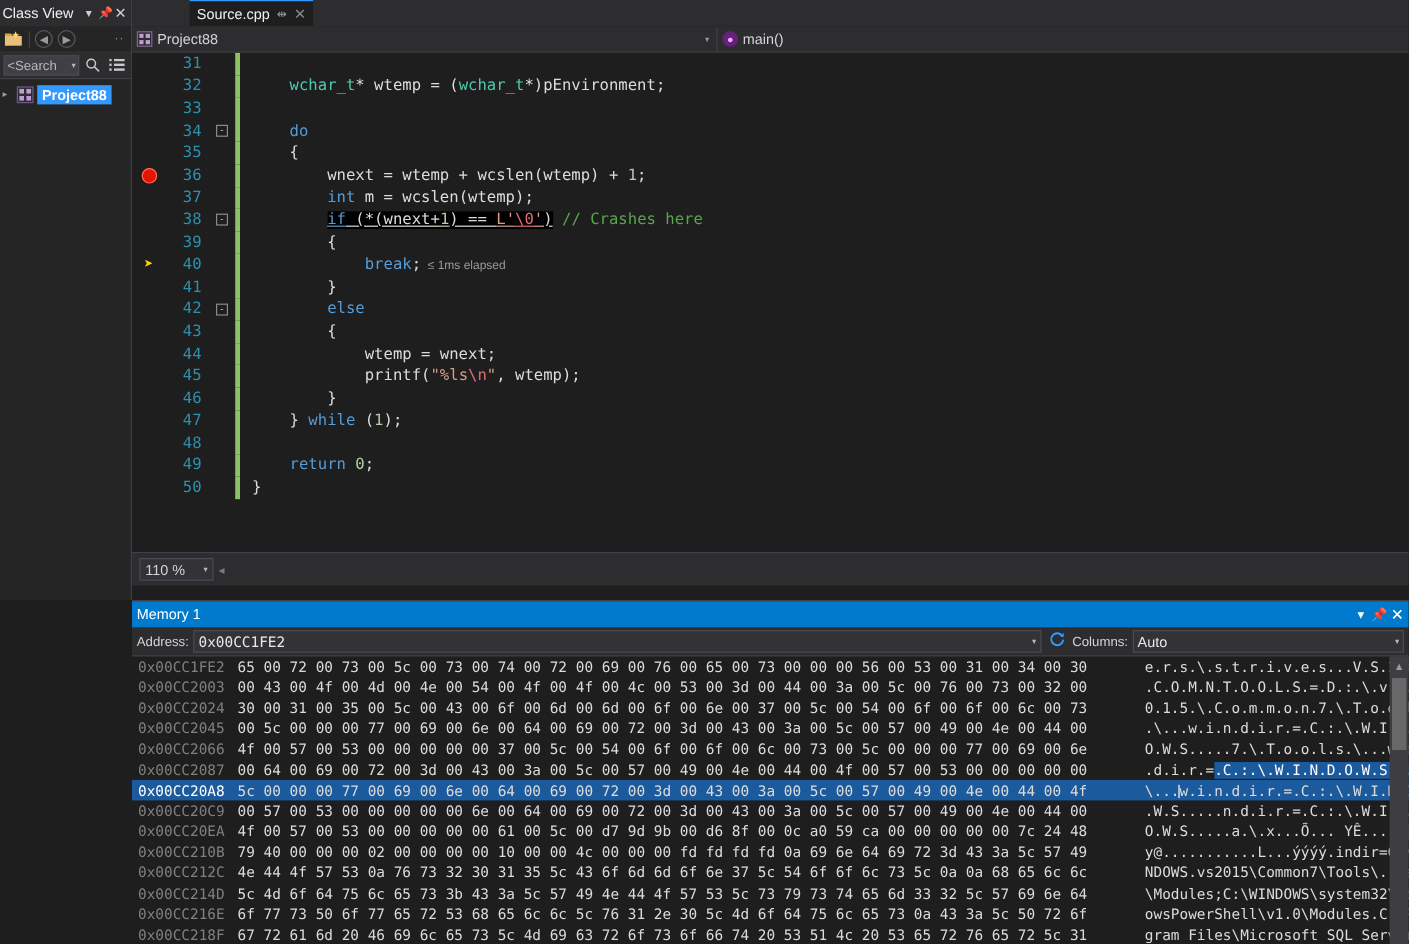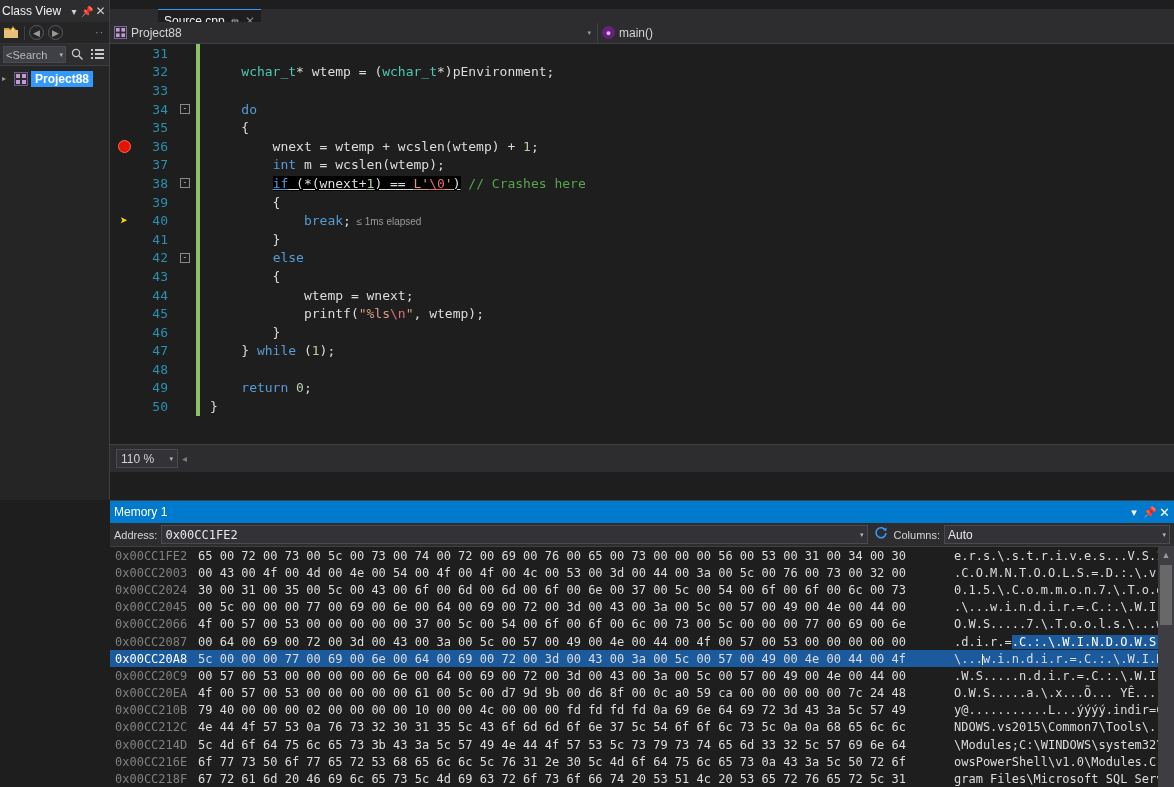--- a/index.html
+++ b/index.html
@@ -63,21 +63,21 @@
     display: flex; align-items: center; justify-content: center;
     font-size: 8px; color: #c39bd3;
   }
   .cv-proj-label {
     background: #3399ff; color: #ffffff; font-weight: bold; font-size: 12px;
     padding: 1px 4px;
   }
 
   
   #tab-strip {
-    position: absolute; left: 110px; top: 9px; width: 1064px; height: 22px;
+    position: absolute; left: 110px; top: 0; width: 1064px; height: 22px;
     background: #2d2d30; display: flex; align-items: flex-end; padding-left: 48px;
   }
   .tab-active {
     height: 22px; background: #1e1e1e; border-top: 1px solid #3399ff;
     display: flex; align-items: center; gap: 6px; padding: 0 6px;
     color: #f1f1f1; font-size: 12px; white-space: nowrap;
   }
   .tab-pin { color: #9a9a9a; font-size: 10px; }
   .tab-close { color: #8a8a8a; font-size: 12px; }
 
@@ -147,21 +147,21 @@
   .esc  { color: #e06c75; }
   .cmt  { color: #57a64a; }
   .typ  { color: #4ec9b0; }
   .num  { color: #b5cea8; }
   .plain{ color: #dcdcdc; }
   .hl-stmt { background: #000000; text-decoration: underline; }
   .elapsed { color: #9a9a9a; font-size: 10px; font-family: "Liberation Sans", sans-serif; }
 
   
   #editor-status {
-    position: absolute; left: 110px; top: 444px; width: 1064px; height: 28px;
+    position: absolute; left: 110px; top: 460px; width: 1064px; height: 28px;
     background: #2d2d30; display: flex; align-items: center; gap: 4px;
     padding-left: 6px; border-top: 1px solid #3f3f46;
   }
   .zoom-box {
     min-width: 62px; height: 19px; background: #333337; border: 1px solid #4a4a50;
     color: #d4d4d4; font-size: 12px; display: flex; align-items: center;
     padding: 0 4px;
   }
   .zoom-caret { margin-left: auto; font-size: 7px; color: #b8b8b8; }
   .status-arrow { color: #7a7a7a; font-size: 10px; }

